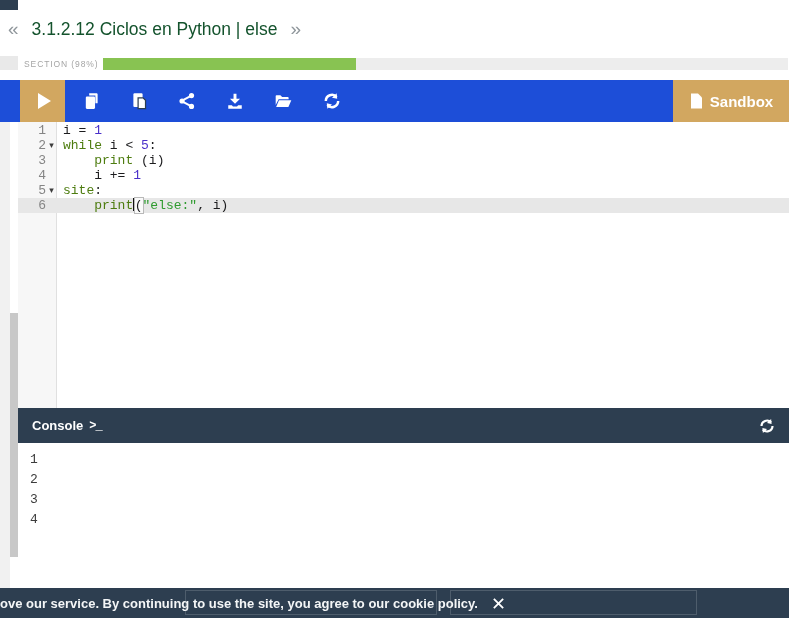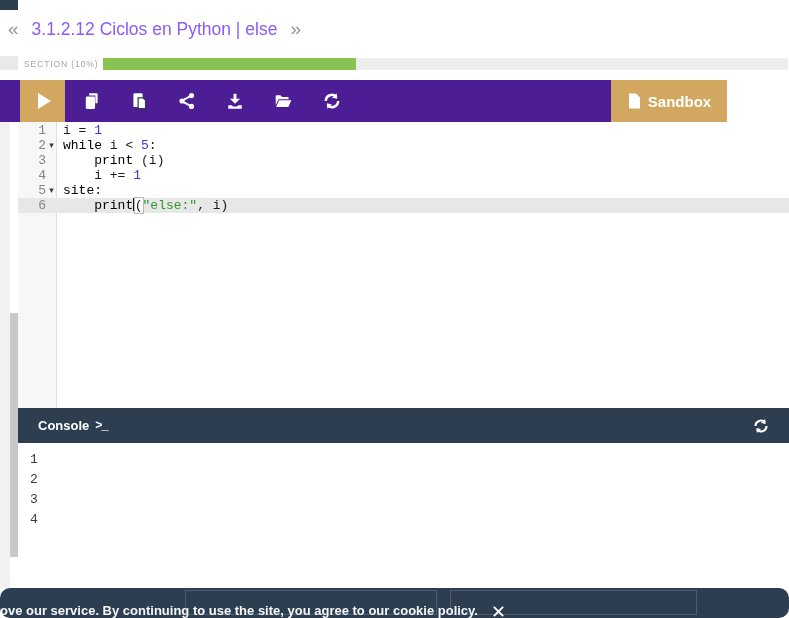--- a/index.html
+++ b/index.html
@@ -5,30 +5,30 @@
   html,body{margin:0;padding:0;background:#fff;}
   #canvas{position:relative;width:789px;height:618px;background:#fff;overflow:hidden;
           font-family:"Liberation Sans",sans-serif;}
 
   
   .corner-frag{position:absolute;left:0;top:0;width:18px;height:10px;background:#2d3e50;}
 
   
   .page-header{position:absolute;left:8px;top:14px;height:30px;display:flex;align-items:center;}
   .nav-chevron{font-size:19px;color:#8f969b;cursor:pointer;}
-  .page-title{font-size:17.5px;color:#8b5cf6;margin:0 13px;}
+  .page-title{font-size:17.5px;color:#14532d;margin:0 13px;}
 
   
   .prog-left-block{position:absolute;left:0;top:56px;width:18px;height:14px;background:#e9e9e9;}
   .prog-label{position:absolute;left:24px;top:59px;font-size:8.5px;letter-spacing:.9px;color:#a5a5a5;}
   .prog-track{position:absolute;left:103px;top:58px;width:685px;height:12px;background:#ededed;}
   .prog-fill{height:100%;background:#88c352;}
 
   
-  .toolbar{position:absolute;left:0;top:80px;width:727px;height:42px;background:#4c1d95;display:flex;align-items:stretch;}
+  .toolbar{position:absolute;left:0;top:80px;width:789px;height:42px;background:#1d4ed8;display:flex;align-items:stretch;}
   .play-btn{position:absolute;left:20px;top:0;width:45px;height:42px;background:#d2a760;display:flex;align-items:center;justify-content:center;cursor:pointer;}
   .play-tri{width:0;height:0;border-left:13px solid #fff;border-top:8px solid transparent;border-bottom:8px solid transparent;margin-left:3px;}
   .tb-icon{position:absolute;top:0;width:38px;height:42px;display:flex;align-items:center;justify-content:center;cursor:pointer;}
   .tb-icon svg{width:18px;height:18px;}
   .sandbox-tab{position:absolute;right:0;top:0;width:116px;height:42px;background:#d2a760;display:flex;align-items:center;justify-content:center;gap:7px;cursor:pointer;}
   .sandbox-tab svg{width:14px;height:16px;}
   .sandbox-label{color:#fff;font-size:15px;font-weight:bold;}
 
   
   .left-track{position:absolute;left:0;top:122px;width:10px;height:466px;background:#f1f1f1;}
@@ -37,58 +37,58 @@
   
   .editor{position:absolute;left:18px;top:122px;width:771px;height:286px;background:#fff;}
   .gutter-bg{position:absolute;left:0;top:0;width:39px;height:286px;background:#f7f7f7;border-right:1px solid #e0e0e0;box-sizing:border-box;}
   .editor-rows{position:absolute;left:0;top:1px;width:771px;font-family:"Liberation Mono",monospace;font-size:13px;line-height:15px;}
   .ed-row{display:flex;height:15px;white-space:pre;}
   .ed-row.active{background:#e7e7e7;}
   .ln{width:28px;text-align:right;color:#858585;flex:none;}
   .fold{width:11px;text-align:center;font-size:9px;line-height:15px;color:#3c3c3c;flex:none;font-family:"DejaVu Sans",sans-serif;}
   .code{padding-left:6px;white-space:pre;}
   .tok-plain{color:#1c1c1e;}
-  .tok-kw{color:#000000;}
+  .tok-kw{color:#4d7c0f;}
   .tok-num{color:#4a30c9;}
   .tok-str{color:#2f9b2f;}
   .tok-bracket{color:#1c1c1e;background:#fafafa;box-shadow:0 0 0 1px #b9b9b9;}
   .cursor{display:inline-block;width:1.5px;height:13px;background:#111;vertical-align:-2px;}
 
   
-  .console-header{position:absolute;left:18px;top:408px;width:771px;height:35px;background:#2d3e50;display:flex;align-items:center;box-sizing:border-box;padding:0 20px;}
+  .console-header{position:absolute;left:18px;top:408px;width:771px;height:35px;background:#2d3e50;display:flex;align-items:center;box-sizing:border-box;padding:0 14px;}
   .console-title{color:#fff;font-size:13px;font-weight:bold;}
   .console-prompt{color:#fff;font-size:12px;font-weight:bold;margin-left:6px;font-family:"Liberation Mono",monospace;letter-spacing:-1px;}
   .console-refresh{margin-left:auto;cursor:pointer;display:flex;align-items:center;}
   .console-refresh svg{width:16px;height:16px;}
   .console-output{position:absolute;left:18px;top:443px;width:771px;height:145px;background:#fff;padding:7px 0 0 12px;box-sizing:border-box;
                   font-family:"Liberation Mono",monospace;font-size:13px;color:#3c3c3c;}
   .console-line{height:20px;line-height:20px;white-space:pre;}
 
   
-  .cookie-bar{position:absolute;left:0;top:588px;width:789px;height:30px;background:#2d3e50;z-index:10;display:flex;align-items:flex-end;border-radius:10px;}
+  .cookie-bar{position:absolute;left:0;top:588px;width:789px;height:30px;background:#2d3e50;z-index:10;display:flex;align-items:center;}
   .ghost-btn{position:absolute;top:2px;height:25px;border:1px solid rgba(255,255,255,0.16);box-sizing:border-box;}
   .cookie-text{color:#f4f6f7;font-size:13px;font-weight:600;margin-left:0;position:relative;z-index:2;}
   .cookie-close{margin-left:14px;cursor:pointer;position:relative;z-index:2;display:flex;align-items:center;}
   .cookie-close svg{width:13px;height:13px;}
 </style>
 </head>
 <body>
 
 <div id="canvas">
 
   <div class="corner-frag"></div>
 
   <div class="page-header">
     <span class="nav-chevron">«</span>
     <span class="page-title">3.1.2.12 Ciclos en Python | else</span>
     <span class="nav-chevron">»</span>
   </div>
 
   <div class="prog-left-block"></div>
-  <div class="prog-label">SECTION (10%)</div>
+  <div class="prog-label">SECTION (98%)</div>
   <div class="prog-track">
     <div class="prog-fill" style="width: 37%;"></div>
   </div>
 
   <div class="toolbar">
     <div class="play-btn">
       <span class="play-tri"></span>
     </div>
     <div class="tb-icon" style="left:73px">
       <svg viewBox="0 0 16 16">

